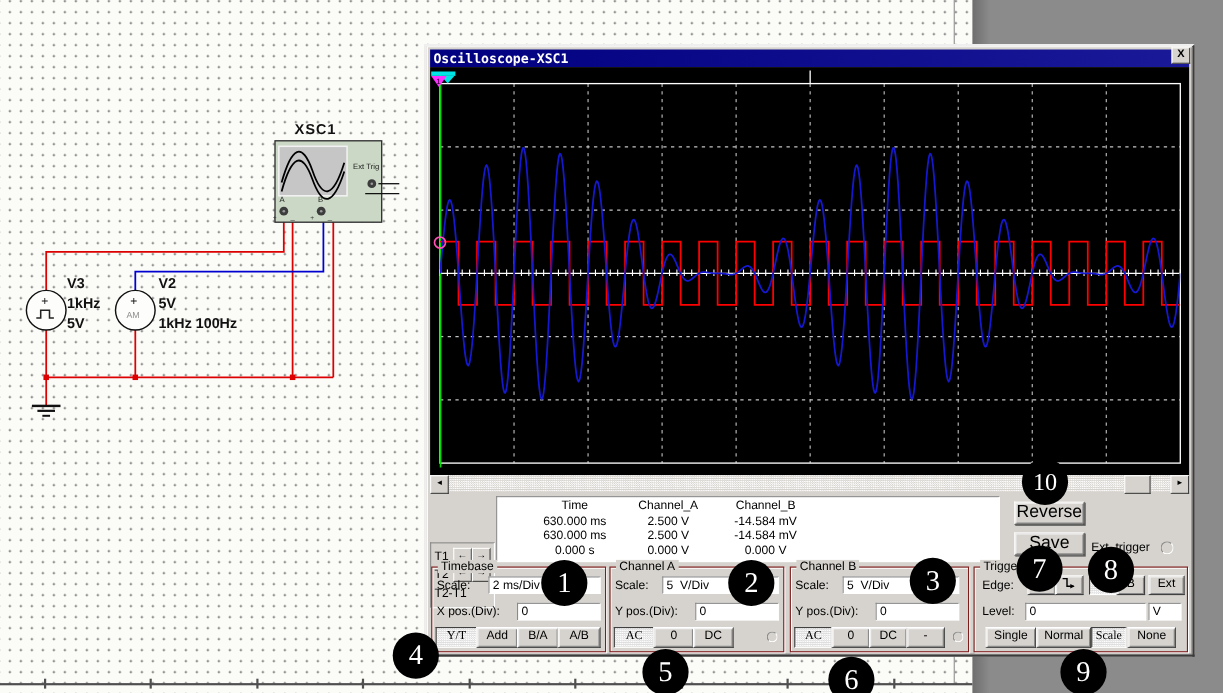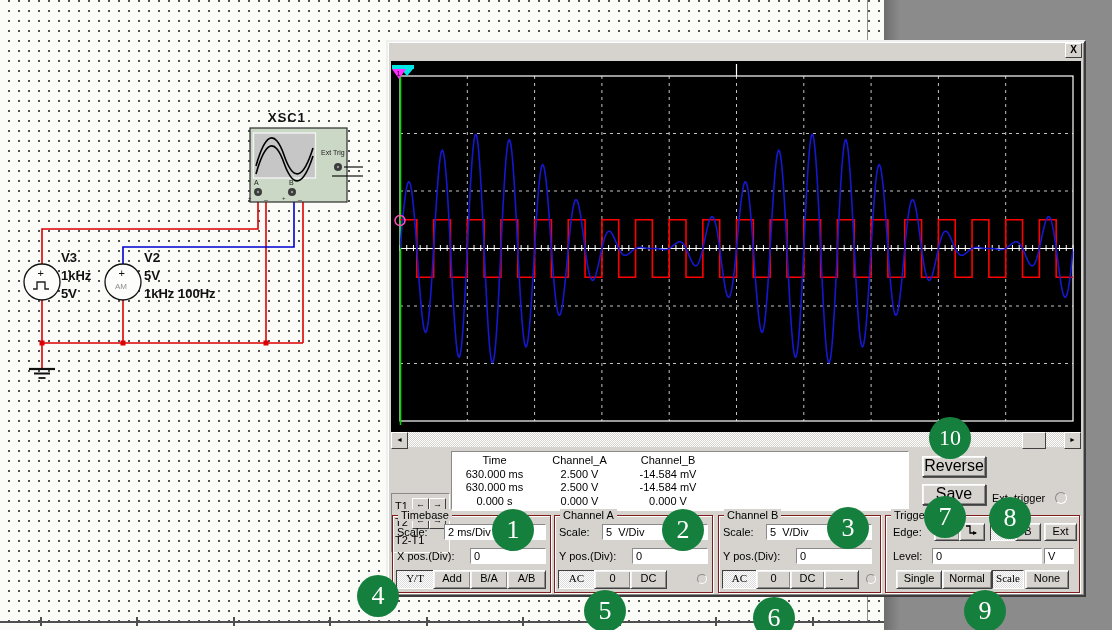--- a/index.html
+++ b/index.html
@@ -62,21 +62,21 @@
   .fld{position:absolute;background:#fff;border:1px solid;border-color:#8a8a8a #fff #fff #8a8a8a;
       font-size:11px;font-family:"Liberation Sans",sans-serif;padding:0 0 0 3px;height:14px;color:#000;}
   .lab{position:absolute;white-space:nowrap;}
   .btn{position:absolute;height:17px;background:#d6d3ce;border:1px solid;
       border-color:#fff #404040 #404040 #fff;
       box-shadow:inset 1px 1px 0 #f2f2f2, inset -1px -1px 0 #8a8a8a;
       font-size:11px;text-align:center;line-height:15px;color:#000;}
   .btn.pressed{border-color:#404040 #fff #fff #404040;box-shadow:none;
       background:conic-gradient(#fff 0 25%,#dcdcdc 0 50%,#fff 0 75%,#dcdcdc 0) 0 0/2px 2px;font-family:Liberation Serif, serif;}
   
-  .ann{position:absolute;width:42px;height:42px;border-radius:50%;background:#15803d;
+  .ann{position:absolute;width:42px;height:42px;border-radius:50%;background:#000000;
       color:#fff;font-family:"Liberation Serif",serif;font-size:26px;
       display:flex;align-items:center;justify-content:center;z-index:50;}
 </style>
 </head>
 <body>
 
 <div id="root">
 
   <div class="canvas"></div>
   <div class="workspace"></div>
@@ -148,20 +148,23 @@
   <div class="tlabel" style="left:289px;top:179px;">B</div>
   <div class="tlabel" style="left:321px;top:149px;">Ext Trig</div>
   <div class="slabel" style="left:61px;top:250px;">V3</div>
   <div class="slabel" style="left:61px;top:268px;">1kHz</div>
   <div class="slabel" style="left:61px;top:286px;">5V</div>
   <div class="slabel" style="left:144px;top:250px;">V2</div>
   <div class="slabel" style="left:144px;top:268px;">5V</div>
   <div class="slabel" style="left:144px;top:286px;">1kHz 100Hz</div>
 
   <div class="osc-window">
+    <div class="titlebar">
+      <span class="title">Oscilloscope-XSC1</span>
+    </div>
     <div class="close-btn">X</div>
 
     <div class="scope-display">
       <svg id="scope-svg" width="690" height="371" viewBox="0 0 690 371">
         <defs>
             <clipPath id="waveclip">
               <rect x="9" y="15" width="673" height="345"></rect>
             </clipPath>
           </defs>
         <g id="grid-layer">
@@ -311,21 +314,21 @@
       </div>
       <div class="trow" style="top:22px;">T2</div>
       <div class="trow" style="left:20px;top:20px;">
         <span class="arrow-btn">←</span><span class="arrow-btn">→</span>
       </div>
       <div class="trow" style="top:40px;">T2-T1</div>
     </div>
 
     <div class="readout">
       <div class="cols">
-        <div class="col" style="width:85px;">
+        <div class="col" style="width:85px;padding-left:28px;">
           <div>Time</div>
           <div>630.000 ms</div>
           <div>630.000 ms</div>
           <div>0.000 s</div>
         </div>
         <div class="col" style="width:85px;">
           <div>Channel_A</div>
           <div>2.500 V</div>
           <div>2.500 V</div>
           <div>0.000 V</div>

